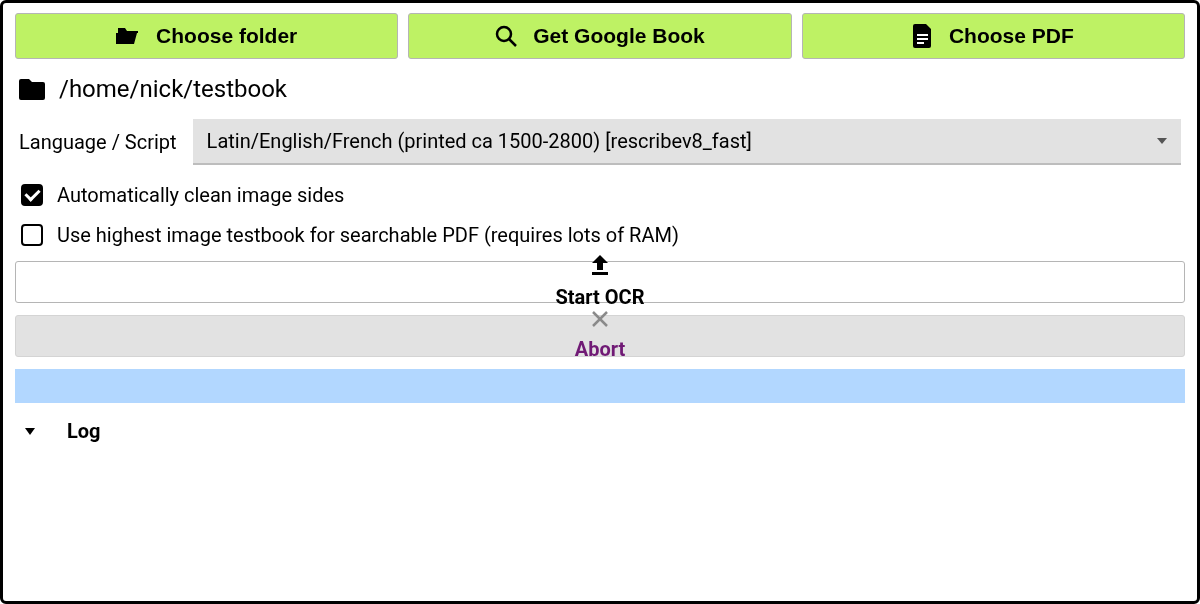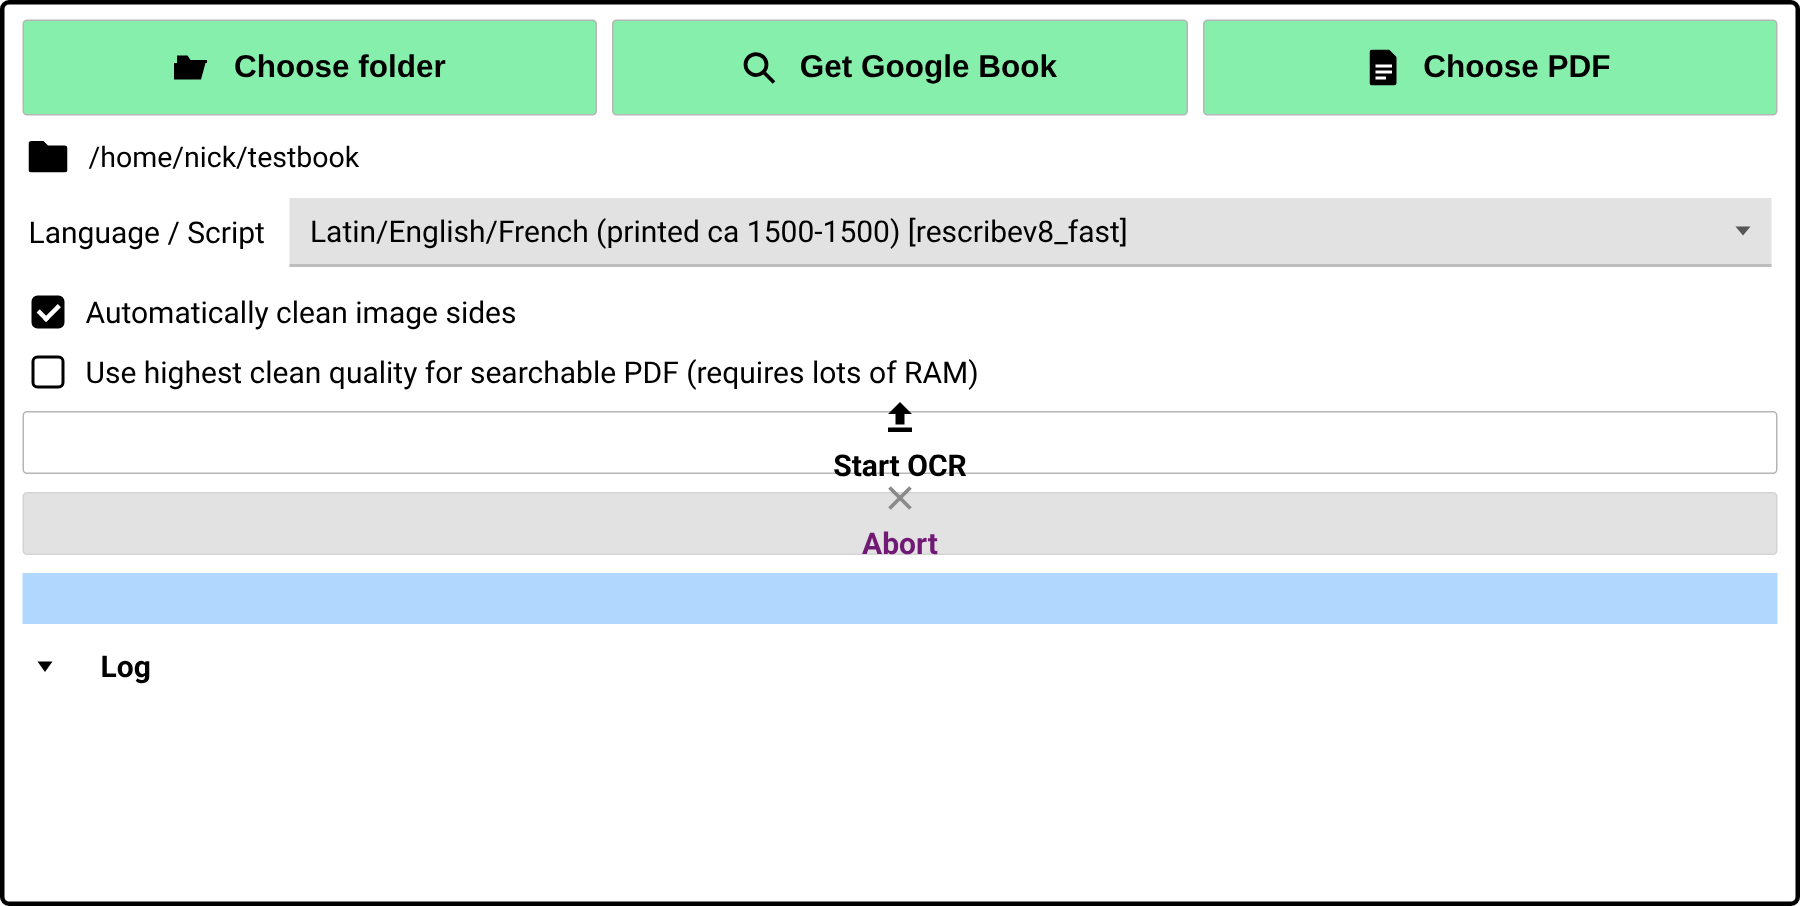--- a/index.html
+++ b/index.html
@@ -21,38 +21,38 @@
     display: flex;
     flex-direction: column;
     gap: 12px;
   }
   .top-row {
     display: flex;
     gap: 10px;
   }
   .top-btn {
     flex: 1;
-    height: 64px;
-    background: #86efac;
+    height: 46px;
+    background: #bef264;
     border: 1px solid #b5b5b5;
     border-radius: 3px;
     font-size: 21px;
     font-weight: 700;
     display: flex;
     align-items: center;
     justify-content: center;
     gap: 16px;
     cursor: pointer;
   }
   .path-row {
     display: flex;
     align-items: center;
     gap: 14px;
     padding: 4px 4px 0 4px;
-    font-size: 19px;
+    font-size: 24px;
   }
   .lang-row {
     display: flex;
     align-items: center;
     gap: 16px;
     padding: 4px 4px;
   }
   .lang-label {
     font-size: 20px;
     white-space: nowrap;
@@ -188,33 +188,33 @@
       <svg width="26" height="21" viewBox="0 0 26 21">
           <path d="M2 0h8l3 3h11a2 2 0 0 1 2 2v14a2 2 0 0 1-2 2H2a2 2 0 0 1-2-2V2a2 2 0 0 1 2-2z" fill="#000"></path>
         </svg>
     </span>
     <span>/home/nick/testbook</span>
   </div>
 
   <div class="lang-row">
     <span class="lang-label">Language / Script</span>
     <div class="select">
-      <span>Latin/English/French (printed ca 1500-1500) [rescribev8_fast]</span>
+      <span>Latin/English/French (printed ca 1500-2800) [rescribev8_fast]</span>
       <span class="caret"></span>
     </div>
   </div>
 
   <div class="check-row">
     <span class="checkbox checked"></span>
     <span>Automatically clean image sides</span>
   </div>
 
   <div class="check-row">
     <span class="checkbox"></span>
-    <span>Use highest clean quality for searchable PDF (requires lots of RAM)</span>
+    <span>Use highest image testbook for searchable PDF (requires lots of RAM)</span>
   </div>
 
   <div class="wide-btn">
     <span>
       <svg width="18" height="20" viewBox="0 0 18 20">
           <path d="M9 0 L17 8 H12 V15 H6 V8 H1 Z" fill="#000"></path>
           <rect x="1" y="17" width="16" height="3" fill="#000"></rect>
         </svg>
     </span>
     <span>Start OCR</span>

